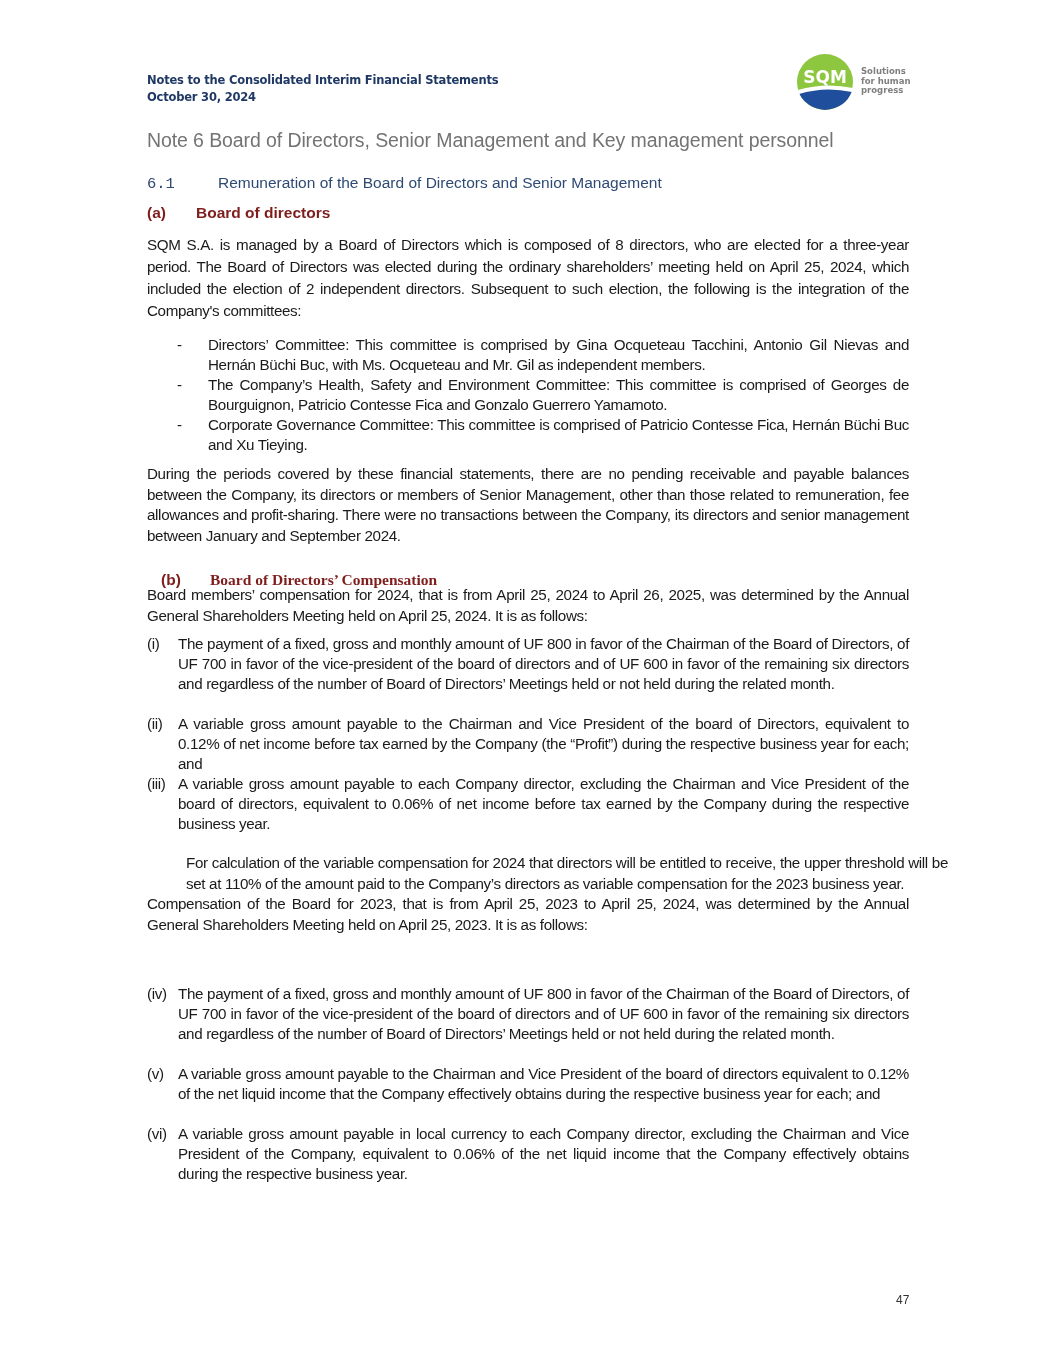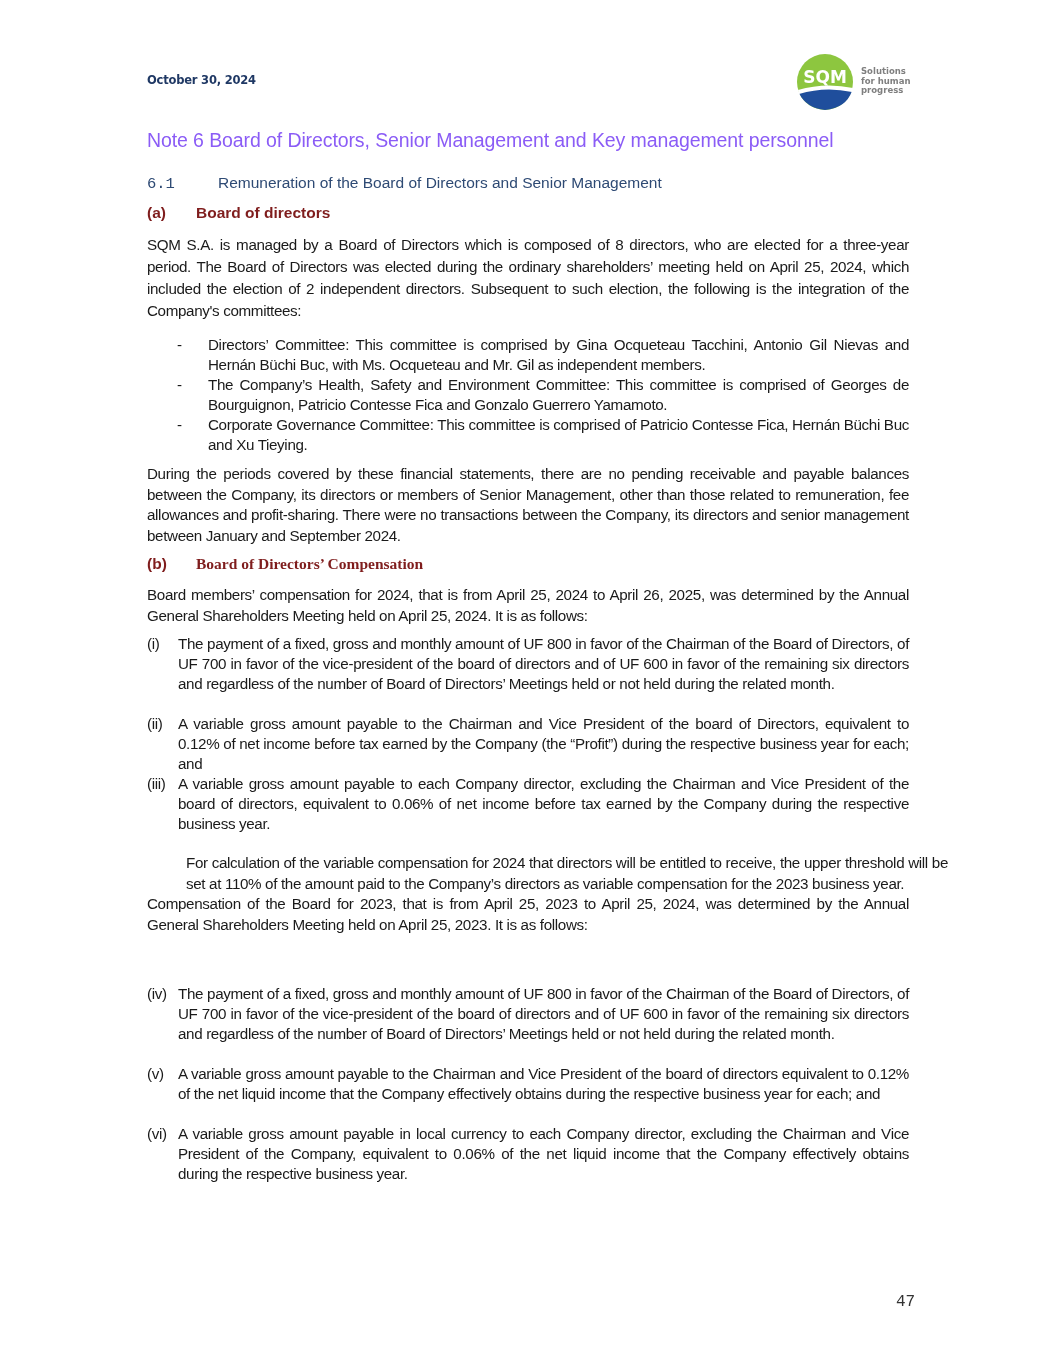--- a/index.html
+++ b/index.html
@@ -5,43 +5,44 @@
   html, body { margin: 0; padding: 0; background: #ffffff; }
   body {
     width: 1055px; height: 1365px; position: relative; overflow: hidden;
     font-family: "Liberation Sans", sans-serif; color: #1a1a1a;
   }
   .hdr { position: absolute; left: 147px; top: 72px; font-family: "DejaVu Sans", sans-serif;
          font-weight: bold; font-size: 11.5px; line-height: 17px; color: #1f3864; letter-spacing: -0.2px; }
   .logo { position: absolute; left: 796px; top: 53px; width: 120px; height: 58px; }
   .logo-text { position: absolute; left: 65px; top: 14px; font-family: "DejaVu Sans", sans-serif;
                font-weight: bold; font-size: 8.5px; line-height: 9.5px; color: #7f7f7f; }
-  .note-title { position: absolute; left: 147px; top: 129px; font-size: 19.5px; color: #8b5cf6;
+  .note-title { position: absolute; left: 147px; top: 129px; font-size: 19.5px; color: #737373;
                 letter-spacing: -0.1px; white-space: nowrap; }
   .sec { position: absolute; left: 147px; top: 174px; font-size: 15.5px; color: #2e4a74; white-space: nowrap; }
   .sec .num { display: inline-block; width: 71px; font-family: Liberation Mono, monospace; }
   .sub { position: absolute; left: 147px; font-size: 15.5px; color: #7f1d1d; white-space: nowrap; font-weight: bold; }
   .sub .num { display: inline-block; width: 49px; }
   .p { position: absolute; left: 147px; width: 762px; font-size: 15.2px; line-height: 20.5px;
        text-align: justify; letter-spacing: -0.35px; }
   .bul { position: absolute; left: 177px; width: 732px; font-size: 15.2px; line-height: 20px;
          letter-spacing: -0.35px; text-align: justify; }
   .bul .dash { position: absolute; left: 0; top: 0; }
   .bul .txt { margin-left: 31px; display: block; }
   .item { position: absolute; left: 147px; width: 762px; font-size: 15.2px; line-height: 20px;
           letter-spacing: -0.35px; text-align: justify; }
   .item .lbl { position: absolute; left: 0; top: 0; }
   .item .txt { margin-left: 31px; display: block; }
-  .page-num { position: absolute; left: 896px; top: 1293px; font-size: 16px; color: #333; font-family: Liberation Mono, monospace; }
+  .page-num { position: absolute; left: 896px; top: 1293px; font-size: 12px; color: #333; }
   .serif { font-family: "Liberation Serif", serif; }
 </style>
 </head>
 <body>
 
 <div class="hdr">
+  <div>Notes to the Consolidated Interim Financial Statements</div>
   <div>October 30, 2024</div>
 </div>
 
 <div class="logo">
   <svg width="60" height="58" viewBox="0 0 60 58">
     <circle cx="29" cy="29" r="28" fill="#8dc63f"></circle>
     <path d="M3 40 Q 29 32 56 38 Q 50 55 29 57 Q 10 55 3 40 Z" fill="#1f4e9c"></path>
     <path d="M2 37 Q 29 29 57 35 L 56 39 Q 29 33 3 41 Z" fill="#ffffff"></path>
     <text x="29" y="30" text-anchor="middle" font-family="DejaVu Sans, sans-serif" font-weight="bold" font-size="17" fill="#ffffff">SQM</text>
   </svg>
@@ -72,21 +73,21 @@
   <span class="dash">-</span>
   <span class="txt">The Company’s Health, Safety and Environment Committee: This committee is comprised of Georges de Bourguignon, Patricio Contesse Fica and Gonzalo Guerrero Yamamoto.</span>
 </div>
 <div class="bul" style="top:415px;">
   <span class="dash">-</span>
   <span class="txt">Corporate Governance Committee: This committee is comprised of Patricio Contesse Fica, Hernán Büchi Buc and Xu Tieying.</span>
 </div>
 
 <div class="p" style="top:464px;">During the periods covered by these financial statements, there are no pending receivable and payable balances between the Company, its directors or members of Senior Management, other than those related to remuneration, fee allowances and profit-sharing. There were no transactions between the Company, its directors and senior management between January and September 2024.</div>
 
-<div class="sub serif" style="top:555px;">
+<div class="sub serif" style="top:571px;margin-left:14px;">
   <span class="num" style="font-family:'Liberation Sans',sans-serif;">(b)</span><span>Board of Directors’ Compensation</span>
 </div>
 
 <div class="p" style="top:585px;">Board members’ compensation for 2024, that is from April 25, 2024 to April 26, 2025, was determined by the Annual General Shareholders Meeting held on April 25, 2024. It is as follows:</div>
 
 <div class="item" style="top:634px;">
   <span class="lbl">(i)</span>
   <span class="txt">The payment of a fixed, gross and monthly amount of UF 800 in favor of the Chairman of the Board of Directors, of UF 700 in favor of the vice-president of the board of directors and of UF 600 in favor of the remaining six directors and regardless of the number of Board of Directors’ Meetings held or not held during the related month.</span>
 </div>
 <div class="item" style="top:714px;">

